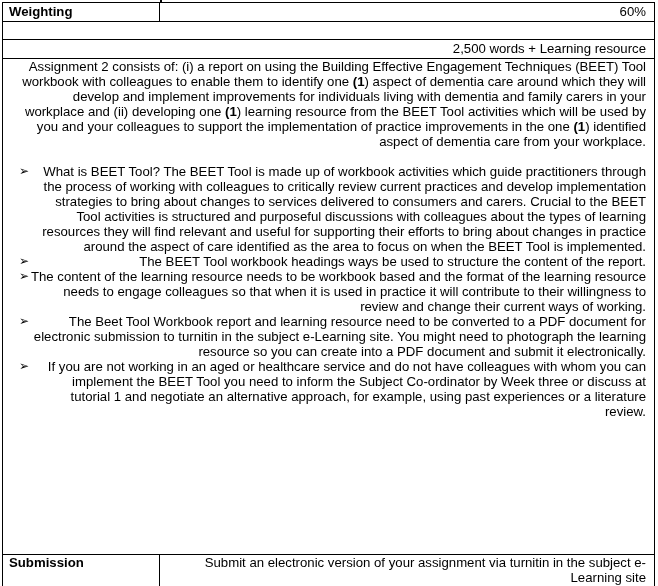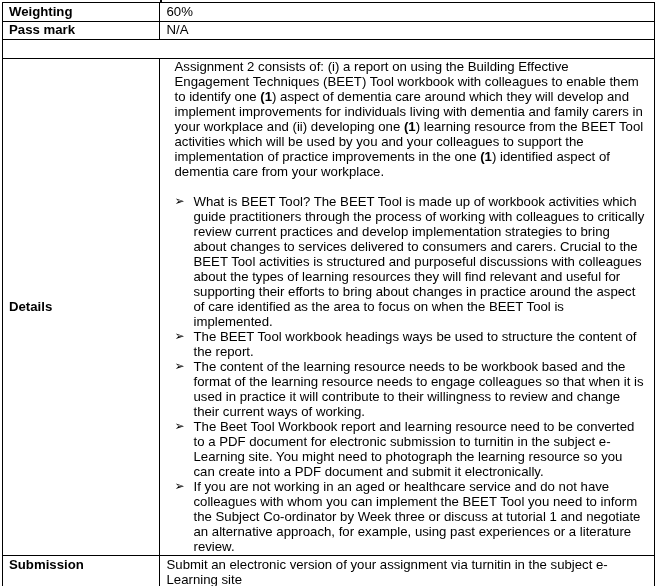--- a/index.html
+++ b/index.html
@@ -52,27 +52,27 @@
     border-right: 1.5px solid #000000;
     font-weight: bold;
     padding: 0.5px 4px 1px 6px;
     overflow: hidden;
   }
   .cell-value {
     flex: 1;
     box-sizing: border-box;
     padding: 0.5px 8px 1px 7px;
     overflow: hidden;
+    text-align: right;
   }
   .row-simple {
     height: 17.5px;
   }
   .row-details .cell-value {
     min-height: 495px;
-    margin-left: 8px;
   }
   .row-details .cell-label {
     display: flex;
     align-items: center;
   }
   .row-submission {
     min-height: 30px;
   }
   .intro-para {
     margin: 0;
@@ -108,31 +108,27 @@
   <div class="top-stub"></div>
 
   <div class="assess-table">
 
     <div class="row row-simple">
       <div class="cell-label">Weighting</div>
       <div class="cell-value">60%</div>
     </div>
 
     <div class="row row-simple">
-      <div class="cell-label">Pass mark</div>
-      <div class="cell-value">N/A</div>
     </div>
 
     <div class="row row-simple">
+      <div class="cell-value">2,500 words + Learning resource</div>
     </div>
 
     <div class="row row-details">
-      <div class="cell-label">
-        <span>Details</span>
-      </div>
       <div class="cell-value">
         <p class="intro-para"><span>Assignment 2 consists of: (i) a report on using the Building Effective Engagement Techniques (BEET) Tool workbook with colleagues to enable them to identify one </span><span class="bold-seg">(1</span><span>) aspect of dementia care around which they will develop and implement improvements for individuals living with dementia and family carers in your workplace and (ii) developing one </span><span class="bold-seg">(1</span><span>) learning resource from the BEET Tool activities which will be used by you and your colleagues to support the implementation of practice improvements in the one </span><span class="bold-seg">(1</span><span>) identified aspect of dementia care from your workplace.</span></p>
         <div class="blank-line"></div>
         <ul class="arrow-list">
           <li>
             <span class="bullet">➢</span>
             <span class="li-text">What is BEET Tool? The BEET Tool is made up of workbook activities which guide practitioners through the process of working with colleagues to critically review current practices and develop implementation strategies to bring about changes to services delivered to consumers and carers. Crucial to the BEET Tool activities is structured and purposeful discussions with colleagues about the types of learning resources they will find relevant and useful for supporting their efforts to bring about changes in practice around the aspect of care identified as the area to focus on when the BEET Tool is implemented.</span>
           </li>
           <li>
             <span class="bullet">➢</span>

